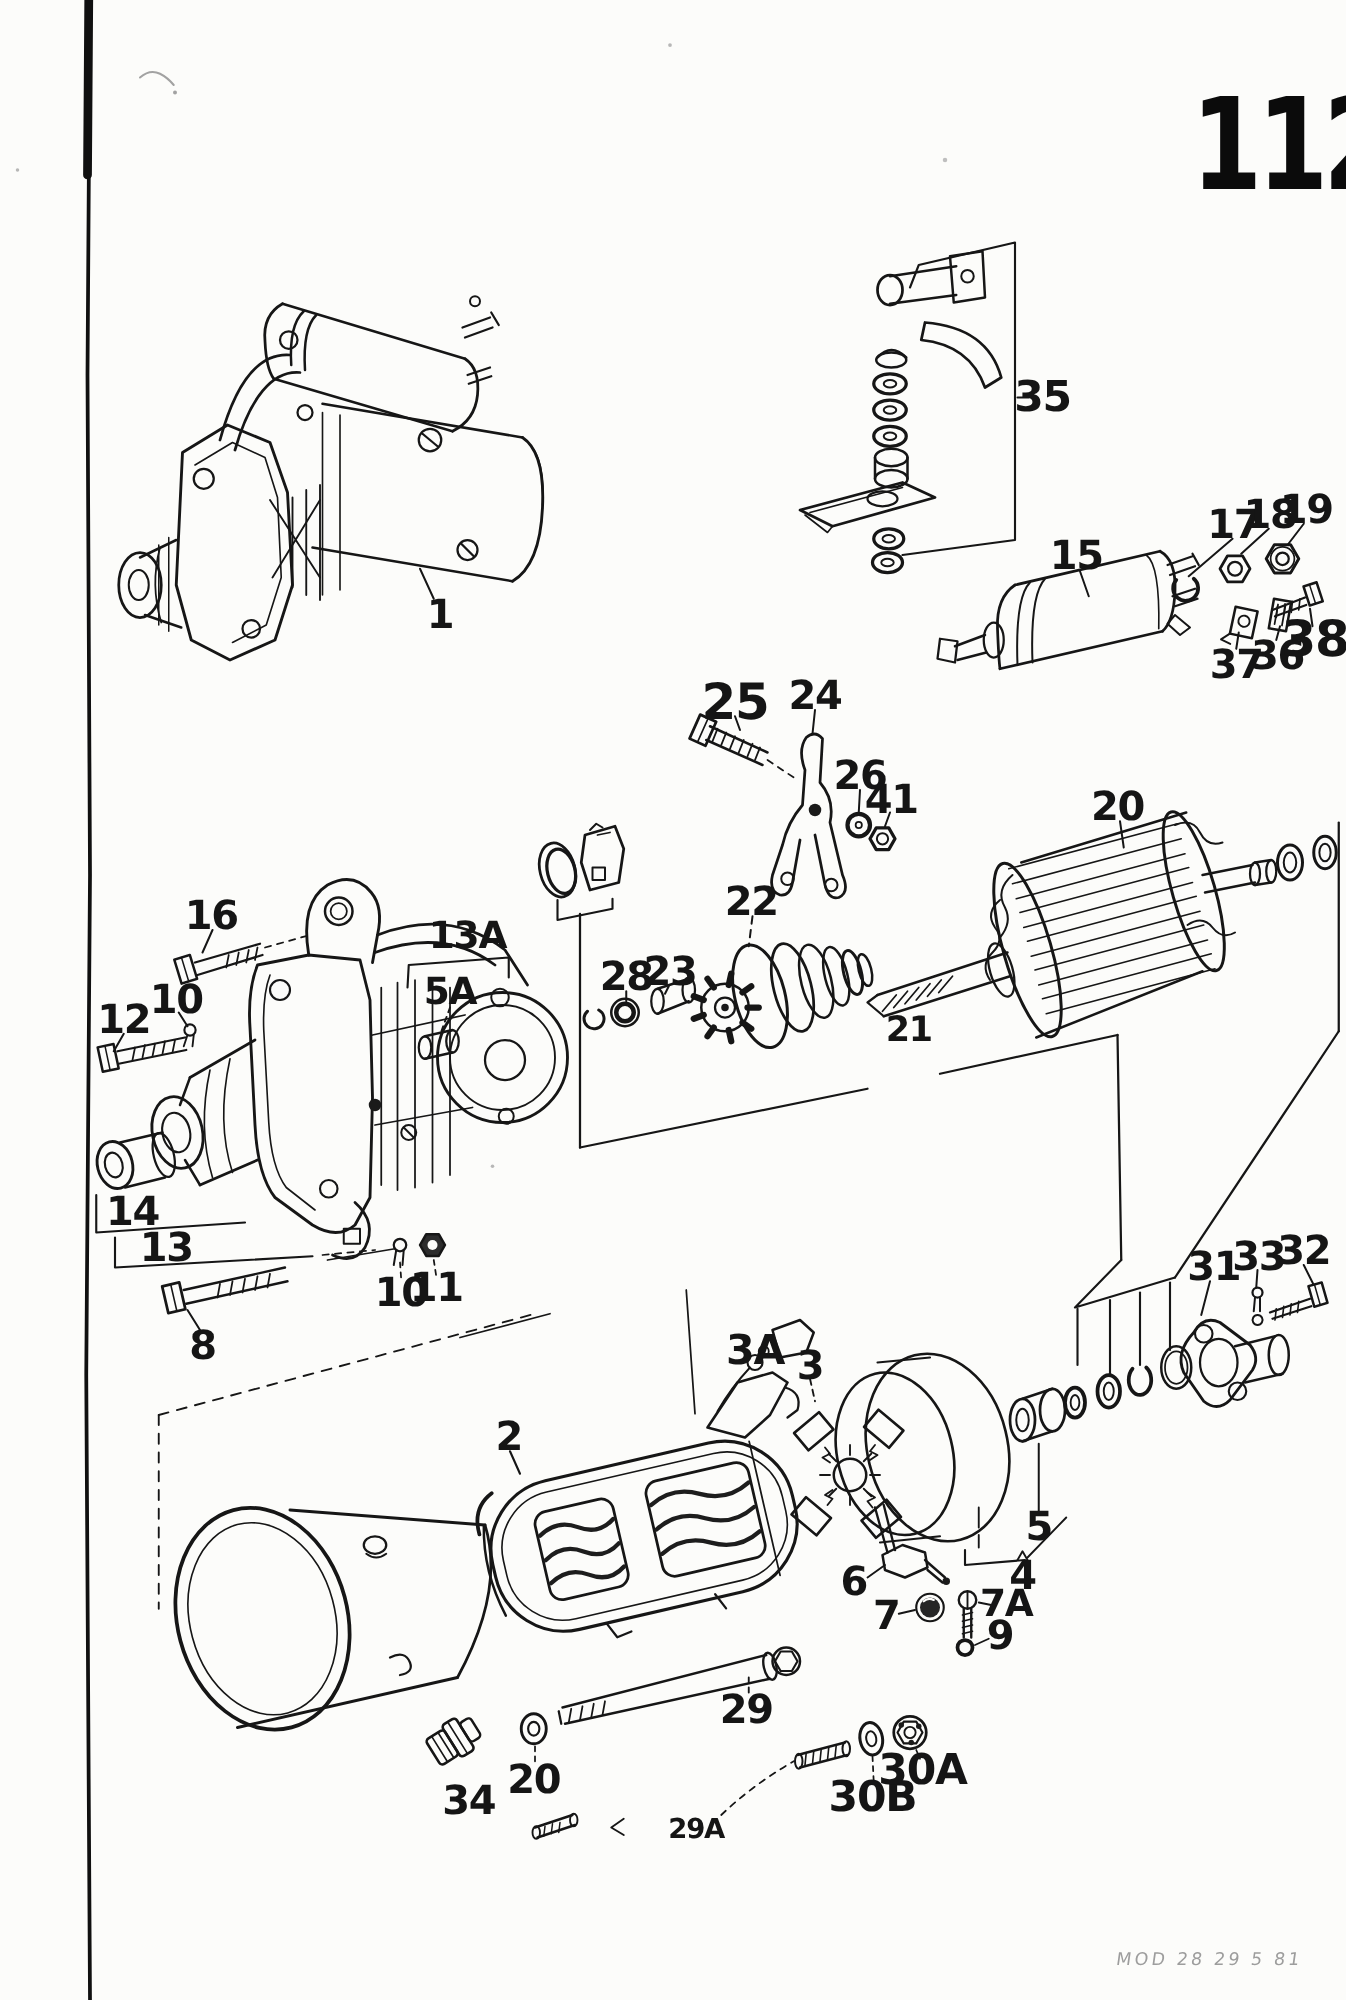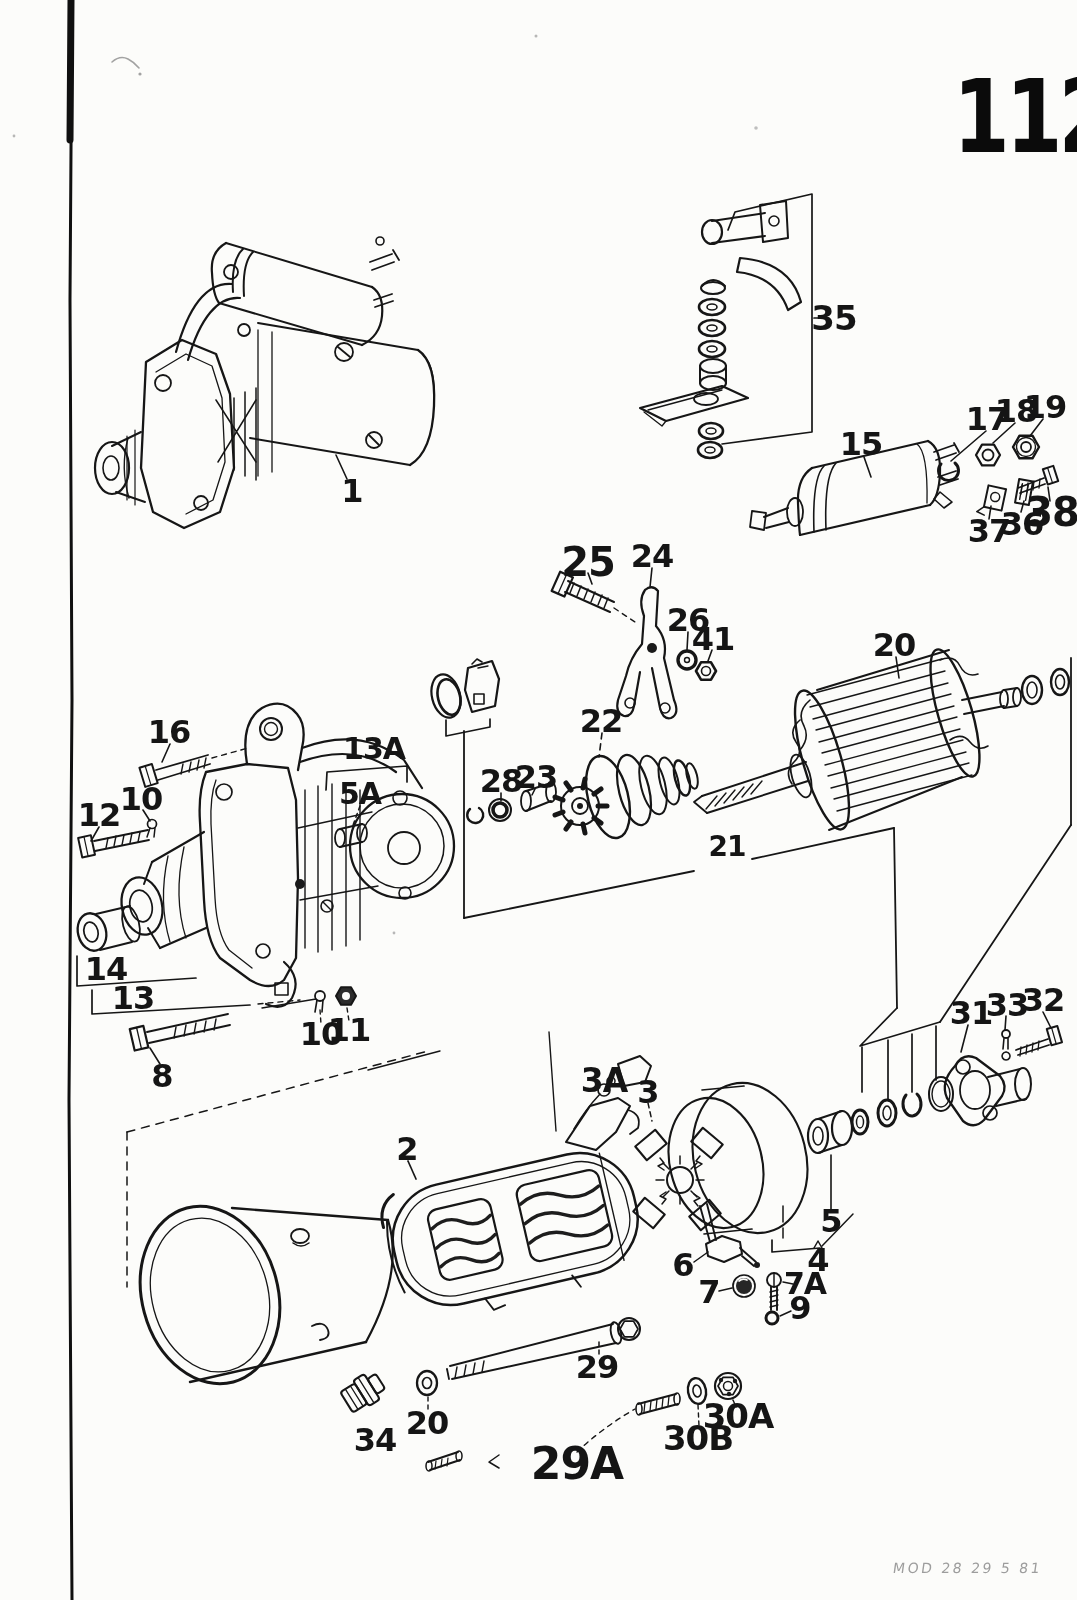--- a/index.html
+++ b/index.html
@@ -588,21 +588,21 @@
       <span class="callout" style="left: 713px; top: 639px; font-size: 32px;">41</span>
       <span class="callout" style="left: 894px; top: 645px; font-size: 32px;">20</span>
       <span class="callout" style="left: 169px; top: 732px; font-size: 32px;">16</span>
       <span class="callout" style="left: 374px; top: 749px; font-size: 30px;">13A</span>
       <span class="callout" style="left: 360px; top: 794px; font-size: 30px;">5A</span>
       <span class="callout" style="left: 99px; top: 815px; font-size: 32px;">12</span>
       <span class="callout" style="left: 141px; top: 799px; font-size: 32px;">10</span>
       <span class="callout" style="left: 601px; top: 721px; font-size: 32px;">22</span>
       <span class="callout" style="left: 501px; top: 781px; font-size: 32px;">28</span>
       <span class="callout" style="left: 536px; top: 777px; font-size: 32px;">23</span>
-      <span class="callout" style="left: 727px; top: 847px; font-size: 28px;">21</span>
+      <span class="callout" style="left: 727px; top: 824px; font-size: 28px;">21</span>
       <span class="callout" style="left: 106px; top: 969px; font-size: 32px;">14</span>
       <span class="callout" style="left: 133px; top: 998px; font-size: 32px;">13</span>
       <span class="callout" style="left: 321px; top: 1034px; font-size: 32px;">10</span>
       <span class="callout" style="left: 349px; top: 1030px; font-size: 32px;">11</span>
       <span class="callout" style="left: 162px; top: 1076px; font-size: 32px;">8</span>
       <span class="callout" style="left: 971px; top: 1013px; font-size: 32px;">31</span>
       <span class="callout" style="left: 1007px; top: 1005px; font-size: 32px;">33</span>
       <span class="callout" style="left: 1043px; top: 1000px; font-size: 32px;">32</span>
       <span class="callout" style="left: 604px; top: 1080px; font-size: 33px;">3A</span>
       <span class="callout" style="left: 648px; top: 1092px; font-size: 32px;">3</span>
@@ -611,16 +611,16 @@
       <span class="callout" style="left: 818px; top: 1260px; font-size: 32px;">4</span>
       <span class="callout" style="left: 683px; top: 1265px; font-size: 32px;">6</span>
       <span class="callout" style="left: 709px; top: 1292px; font-size: 32px;">7</span>
       <span class="callout" style="left: 805px; top: 1284px; font-size: 30px;">7A</span>
       <span class="callout" style="left: 800px; top: 1308px; font-size: 32px;">9</span>
       <span class="callout" style="left: 597px; top: 1367px; font-size: 32px;">29</span>
       <span class="callout" style="left: 427px; top: 1423px; font-size: 32px;">20</span>
       <span class="callout" style="left: 375px; top: 1440px; font-size: 32px;">34</span>
       <span class="callout" style="left: 698px; top: 1438px; font-size: 34px;">30B</span>
       <span class="callout" style="left: 738px; top: 1416px; font-size: 34px;">30A</span>
-      <span class="callout" style="left: 557px; top: 1464px; font-size: 44px; margin-left: 20px;">29A</span>
+      <span class="callout" style="left: 557px; top: 1464px; font-size: 22px;">29A</span>
     </div>
 
 </div>
 
 </body></html>

